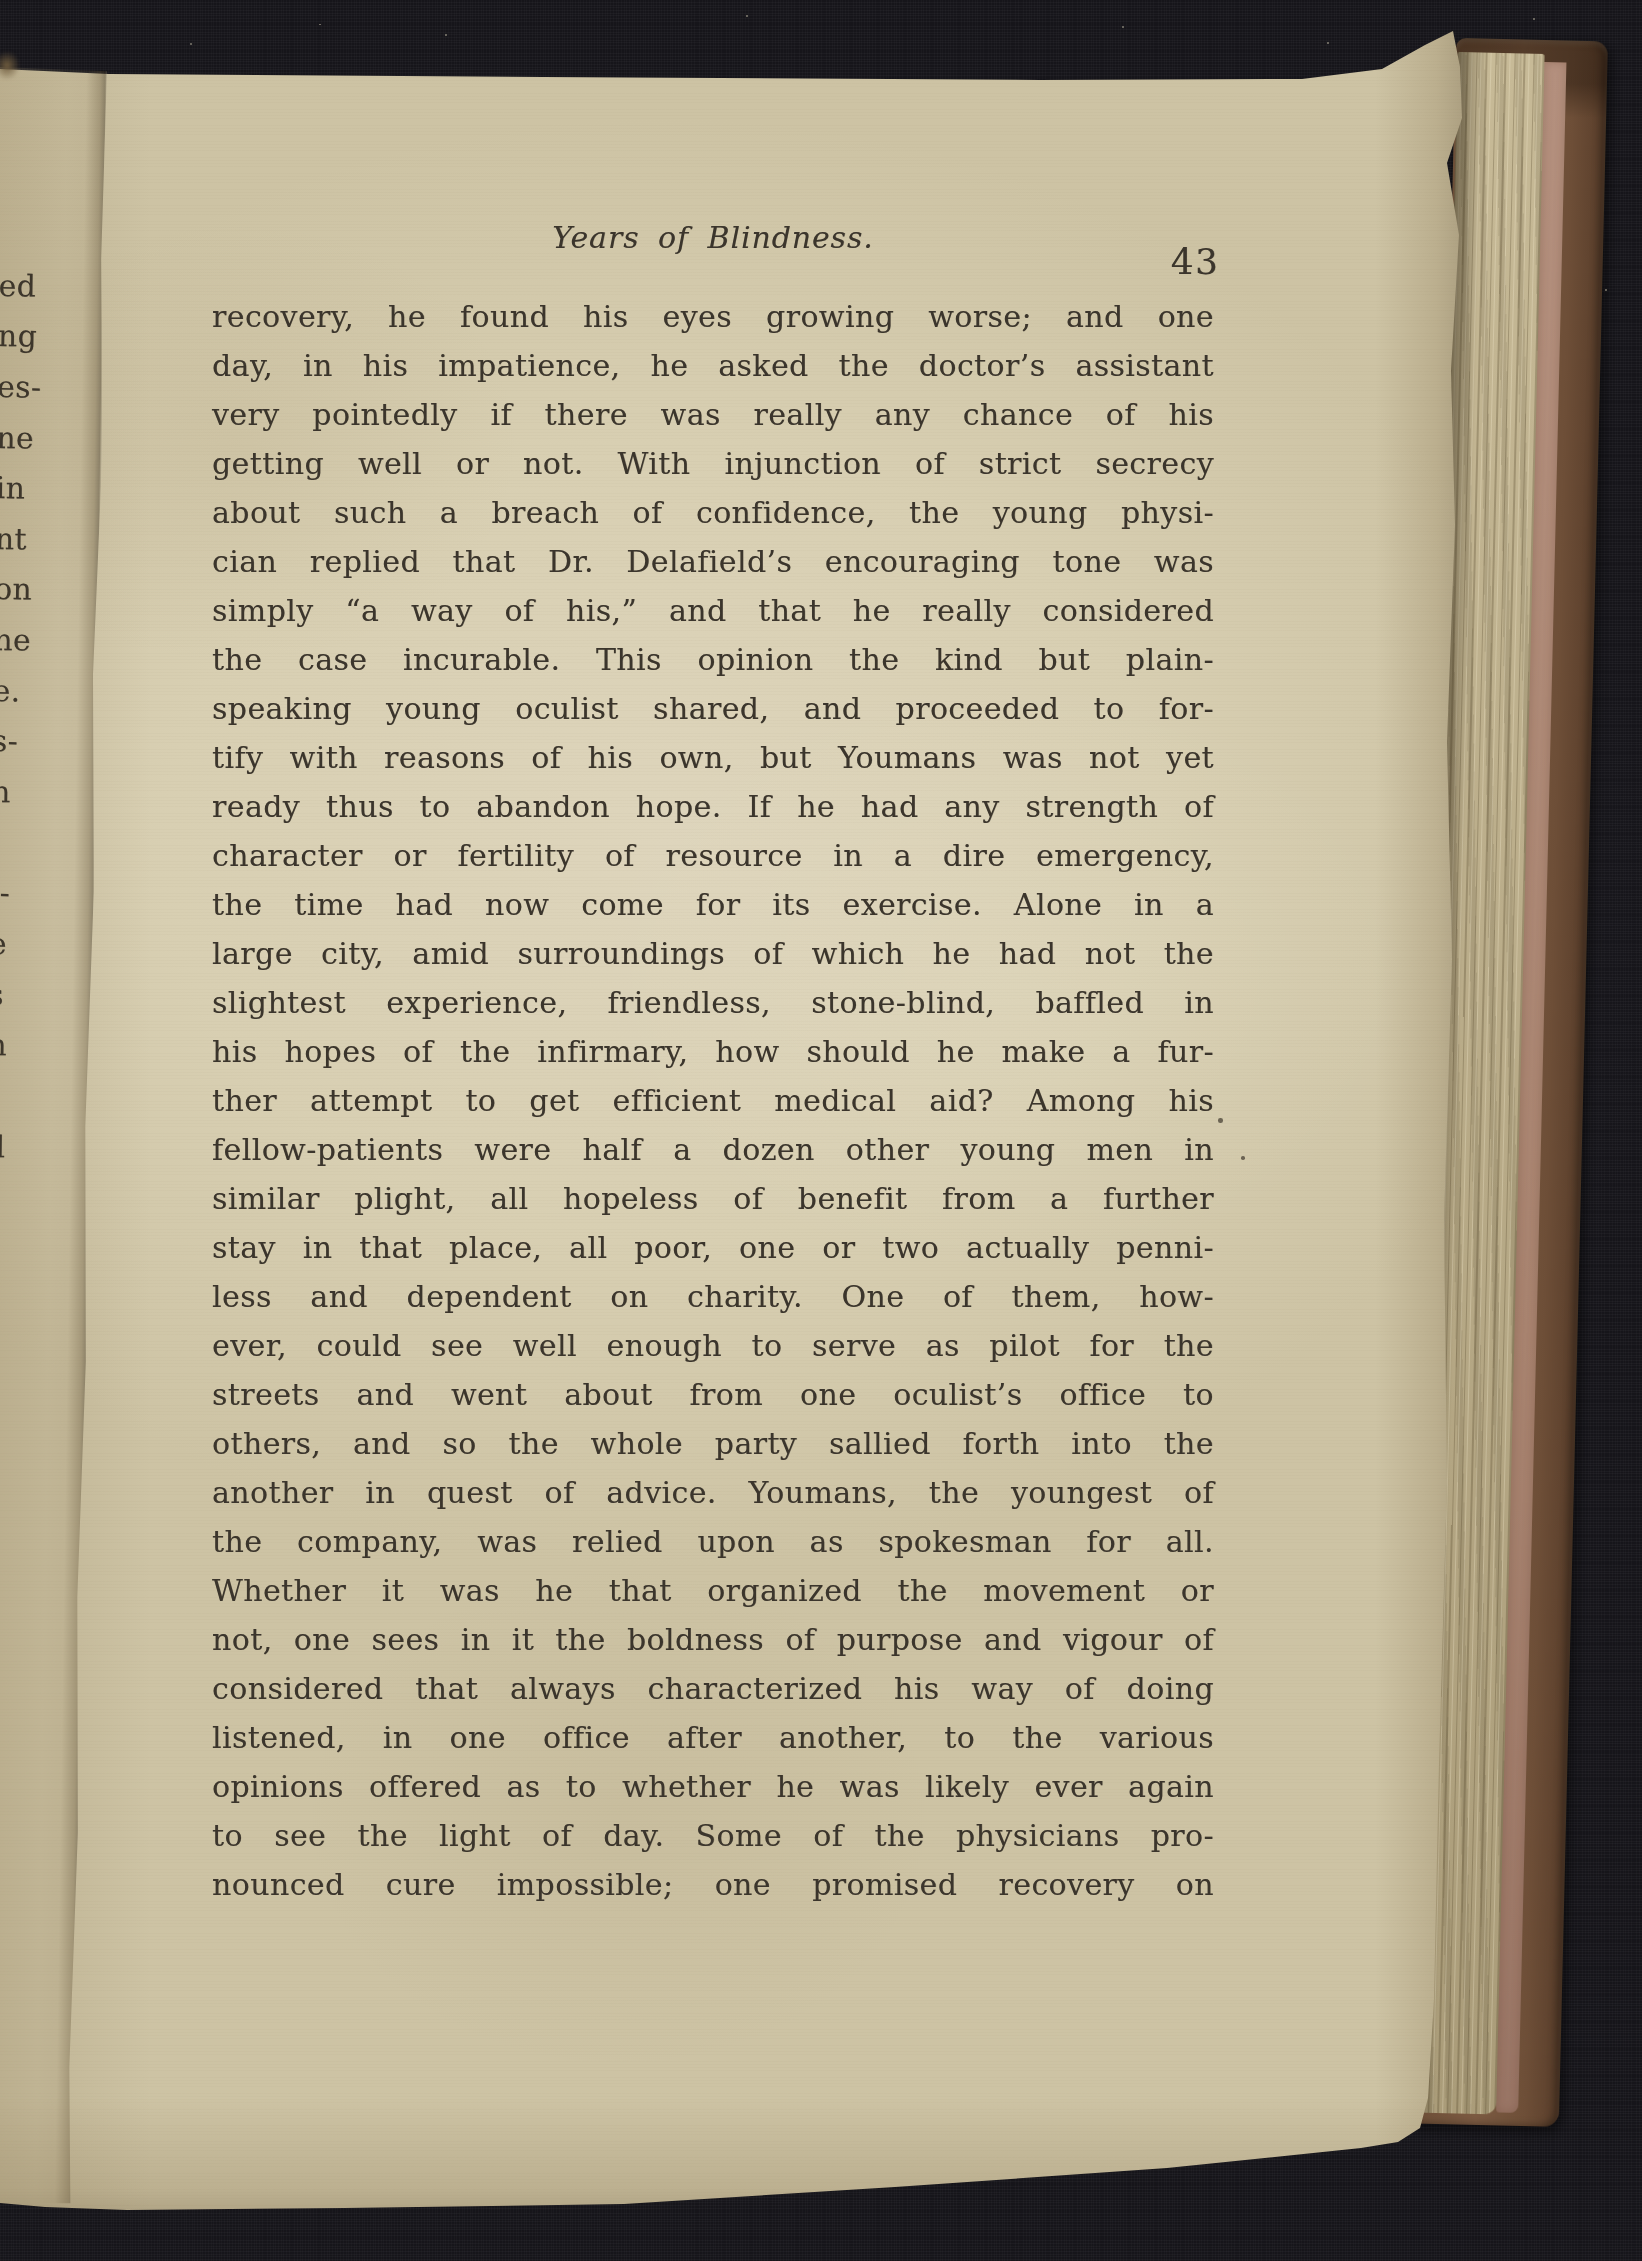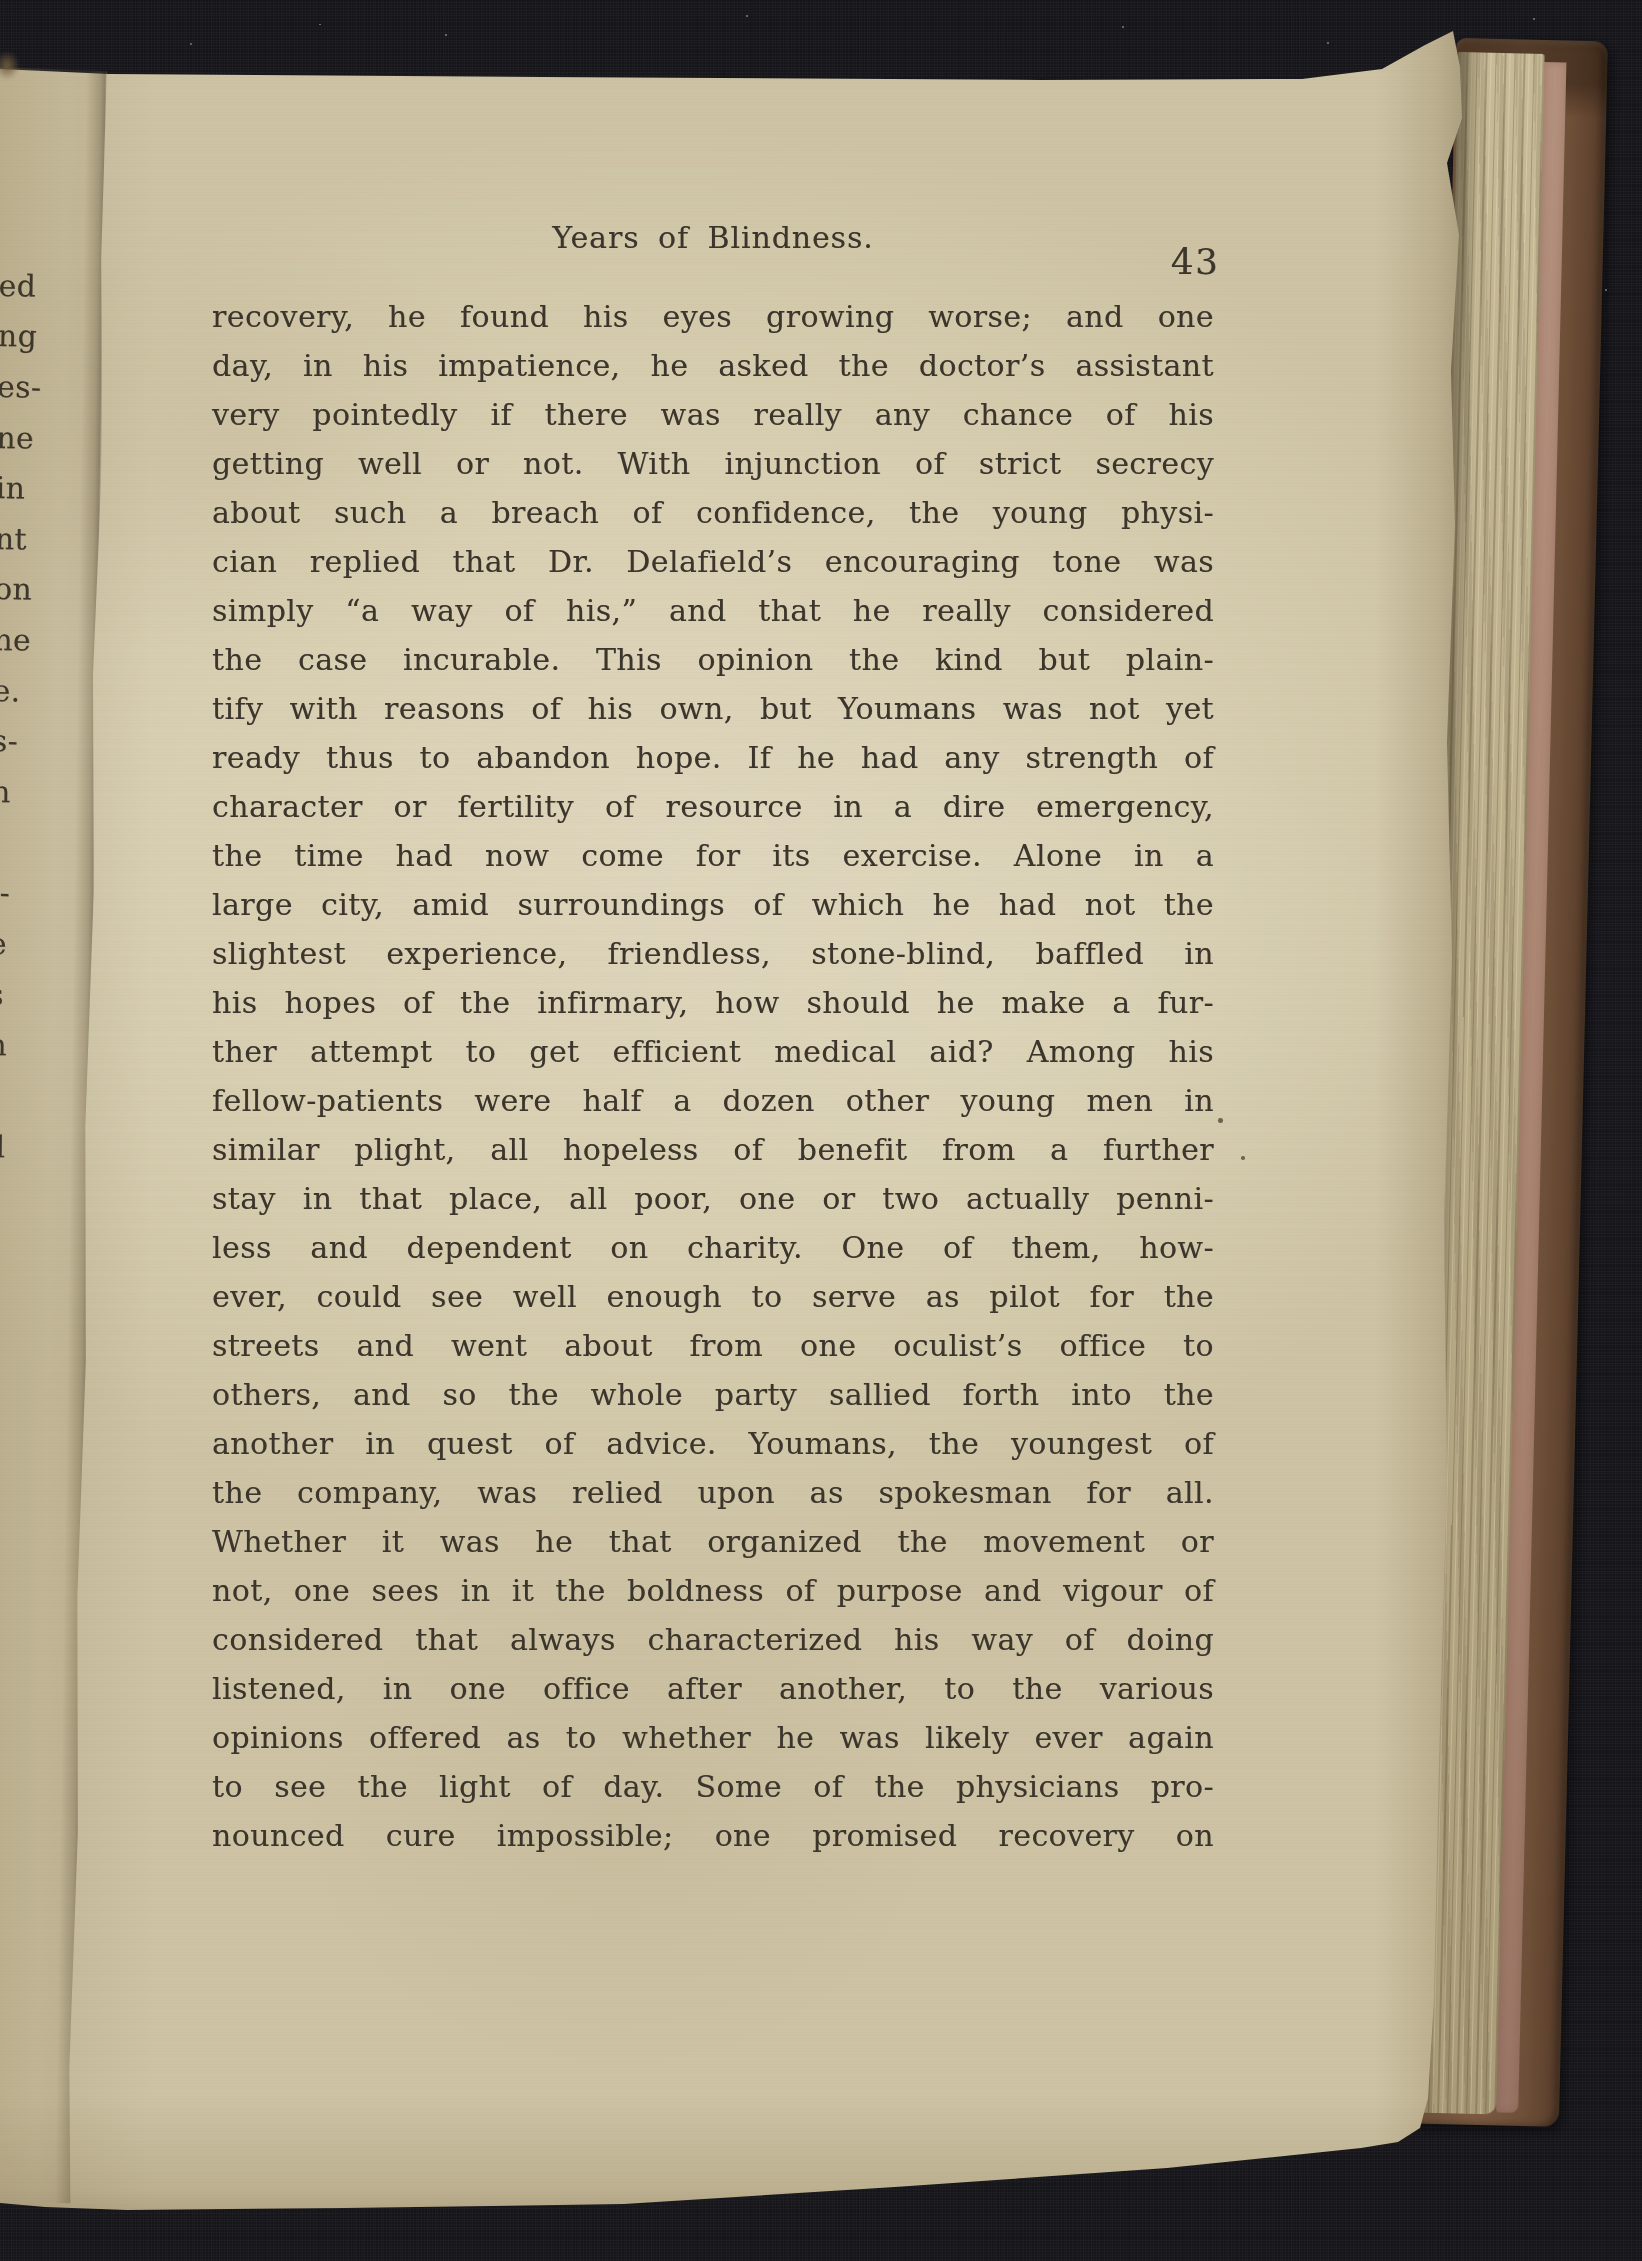--- a/index.html
+++ b/index.html
@@ -52,21 +52,21 @@
       radial-gradient(452px 362px at 42% 82%, rgba(140,120,85,.08), rgba(0,0,0,0) 70%),
       repeating-linear-gradient(180deg, rgba(112,96,66,.028) 0 0.9px, rgba(0,0,0,0) 0.9px 3.2px);}
   .gutter-shade{position:absolute; left:0; top:0; width:194px; height:100%; pointer-events:none;
     background:linear-gradient(90deg, rgba(122,102,66,.18), rgba(122,102,66,0) 78%);}
   .right-shade{position:absolute; left:1375px; top:0; width:99px; height:100%; pointer-events:none;
     background:linear-gradient(90deg, rgba(0,0,0,0), rgba(124,103,66,.22) 62%, rgba(92,74,46,.34) 100%);}
   .bottom-shade{position:absolute; left:0; top:2098px; width:100%; height:118px; pointer-events:none;
     background:linear-gradient(180deg, rgba(0,0,0,0), rgba(120,100,64,.20) 78%, rgba(96,78,48,.28) 100%);}
   
   .header-row{position:absolute; left:212px; top:220px; width:1002px; height:54px; color:#3b352c;}
-  .running-title{display:block; margin:0 auto; width:max-content; 
+  .running-title{display:block; margin:0 auto; width:max-content; font-style:italic;
     font-size:30px; letter-spacing:0.9px; word-spacing:8.1px;
     text-shadow:0.3px 0.3px 0.5px rgba(59,53,44,.38);}
   .folio{position:absolute; right:-5.4px; top:21px; font-size:36px; letter-spacing:1.4px;
     text-shadow:0.3px 0.3px 0.5px rgba(59,53,44,.38);margin-left:17px;}
   .body-text{position:absolute; left:212px; top:292px; width:1002px; color:#3b352c;
     font-size:30px; line-height:49px; letter-spacing:0.4px;
     text-shadow:0.3px 0.3px 0.5px rgba(59,53,44,.34);}
   .text-line{height:49px; text-align:justify; text-align-last:justify; white-space:normal;}
   
   .strip{position:absolute; left:0; top:67px; width:108px; height:2137px; z-index:3;
@@ -119,20 +119,21 @@
         <div class="text-line">getting well or not. With injunction of strict secrecy</div>
 
         <div class="text-line">about such a breach of confidence, the young physi-</div>
 
         <div class="text-line">cian replied that Dr. Delafield’s encouraging tone was</div>
 
         <div class="text-line">simply “a way of his,” and that he really considered</div>
 
         <div class="text-line">the case incurable. This opinion the kind but plain-</div>
 
+        <div class="text-line">speaking young oculist shared, and proceeded to for-</div>
 
         <div class="text-line">tify with reasons of his own, but Youmans was not yet</div>
 
         <div class="text-line">ready thus to abandon hope. If he had any strength of</div>
 
         <div class="text-line">character or fertility of resource in a dire emergency,</div>
 
         <div class="text-line">the time had now come for its exercise. Alone in a</div>
 
         <div class="text-line">large city, amid surroundings of which he had not the</div>

